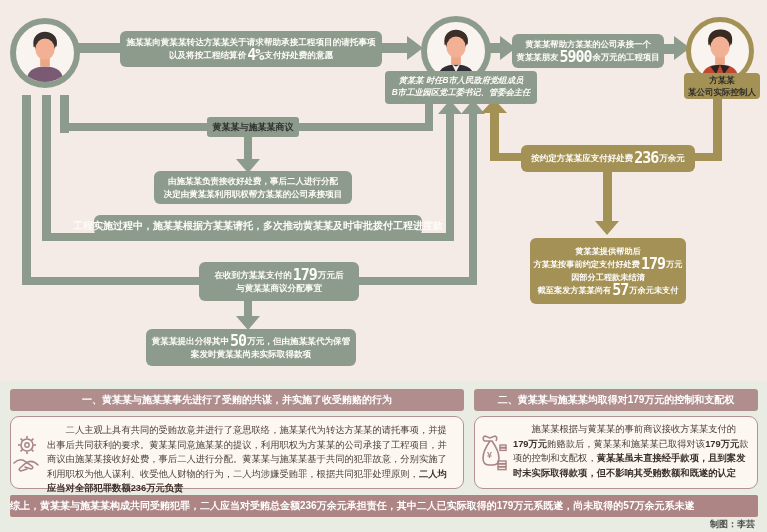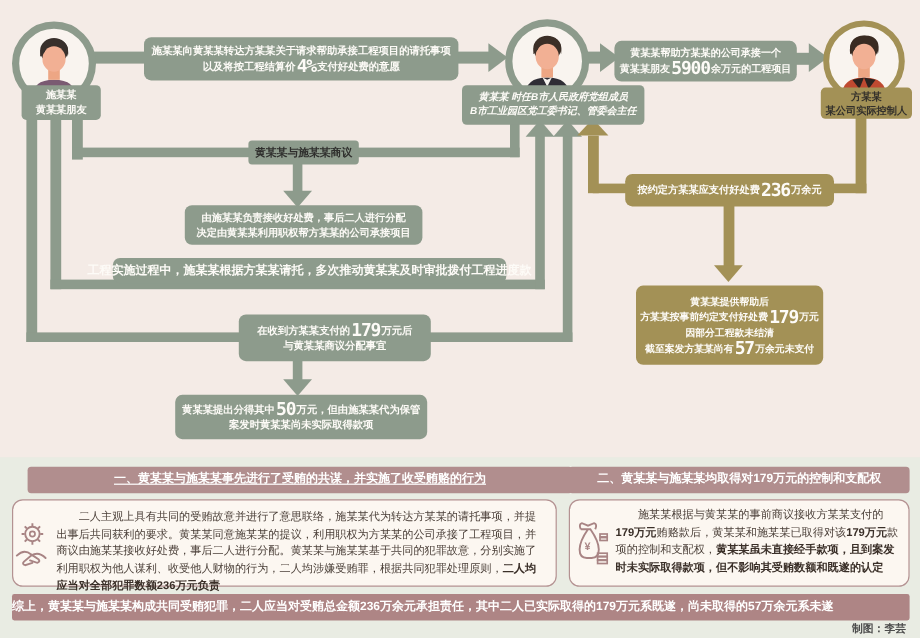--- a/index.html
+++ b/index.html
@@ -87,24 +87,20 @@
 
     <div class="pcircle sage-ring" style="left:10px;top:18px;width:70px;height:70px;">
       <svg viewBox="0 0 60 60">
         <path d="M11 60 Q11 44 30 44 Q49 44 49 60 Z" fill="#7a5a72"></path>
         <rect x="25" y="34" width="10" height="10" fill="#eda684"></rect>
         <ellipse cx="30" cy="19" rx="12" ry="11" fill="#38302c"></ellipse>
         <ellipse cx="30" cy="26" rx="10" ry="11" fill="#f2b094"></ellipse>
         <path d="M18 24 Q18 8 32 9 Q44 10 42 24 Q40 13 31 14 Q22 15 22 20 Z" fill="#38302c"></path>
       </svg>
     </div>
-    <div class="pedestal sagebg" style="left:18px;top:71px;width:66px;height:27px;background:#8d9b8c;color:#fdfbf7;font-size:8.5px;padding-top:2px;">
-      <span class="ln">施某某</span>
-      <span class="ln">黄某某朋友</span>
-    </div>
 
     <div class="pcircle sage-ring" style="left:421px;top:16px;width:70px;height:70px;">
       <svg viewBox="0 0 60 60">
         <path d="M11 60 Q11 44 30 44 Q49 44 49 60 Z" fill="#2f2d35"></path>
         <path d="M26 44 L30 52 L34 44 L30 46 Z" fill="#f5f2ee"></path>
         <rect x="25" y="34" width="10" height="10" fill="#eda684"></rect>
         <ellipse cx="30" cy="19" rx="12" ry="11" fill="#3c2f27"></ellipse>
         <ellipse cx="30" cy="26" rx="10" ry="11" fill="#f2b094"></ellipse>
         <path d="M18 24 Q18 8 32 9 Q44 10 42 24 Q40 13 31 14 Q22 15 22 20 Z" fill="#3c2f27"></path>
       </svg>
@@ -167,21 +163,21 @@
 
     <div class="fbox khakibg" style="left:530px;top:238px;width:156px;height:66px;font-size:8.2px;">
       <span class="ln">黄某某提供帮助后</span>
       <span class="ln"><span>方某某按事前约定支付好处费</span><span class="bignum">179</span><span>万元</span></span>
       <span class="ln">因部分工程款未结清</span>
       <span class="ln"><span>截至案发方某某尚有</span><span class="bignum">57</span><span>万余元未支付</span></span>
     </div>
   </div>
 
   <div class="analysis-area">
-    <div class="hdr" style="left:23px;top:8px;width:454px;height:22px;text-decoration:underline;">一、黄某某与施某某事先进行了受贿的共谋，并实施了收受贿赂的行为</div>
+    <div class="hdr" style="left:10px;top:8px;width:454px;height:22px;">一、黄某某与施某某事先进行了受贿的共谋，并实施了收受贿赂的行为</div>
     <div class="bodybox" style="left:10px;top:35px;width:454px;height:73px;padding:6px 10px 6px 36px;">
       <p><span>二人主观上具有共同的受贿故意并进行了意思联络，施某某代为转达方某某的请托事项，并提出事后共同获利的要求。黄某某同意施某某的提议，利用职权为方某某的公司承接了工程项目，并商议由施某某接收好处费，事后二人进行分配。黄某某与施某某基于共同的犯罪故意，分别实施了利用职权为他人谋利、收受他人财物的行为，二人均涉嫌受贿罪，根据共同犯罪处理原则，</span><b>二人均应当对全部犯罪数额236万元负责</b></p>
     </div>
     <div class="aicon" style="left:12px;top:54px;">
       <svg width="28" height="40" viewBox="0 0 28 40">
         <circle cx="15" cy="10" r="6" fill="none" stroke="#a88484" stroke-width="1.6"></circle>
         <circle cx="15" cy="10" r="2.2" fill="none" stroke="#a88484" stroke-width="1.4"></circle>
         <g stroke="#a88484" stroke-width="1.6">
           <line x1="15" y1="1" x2="15" y2="3.5"></line>
             <line x1="15" y1="16.5" x2="15" y2="19"></line>

